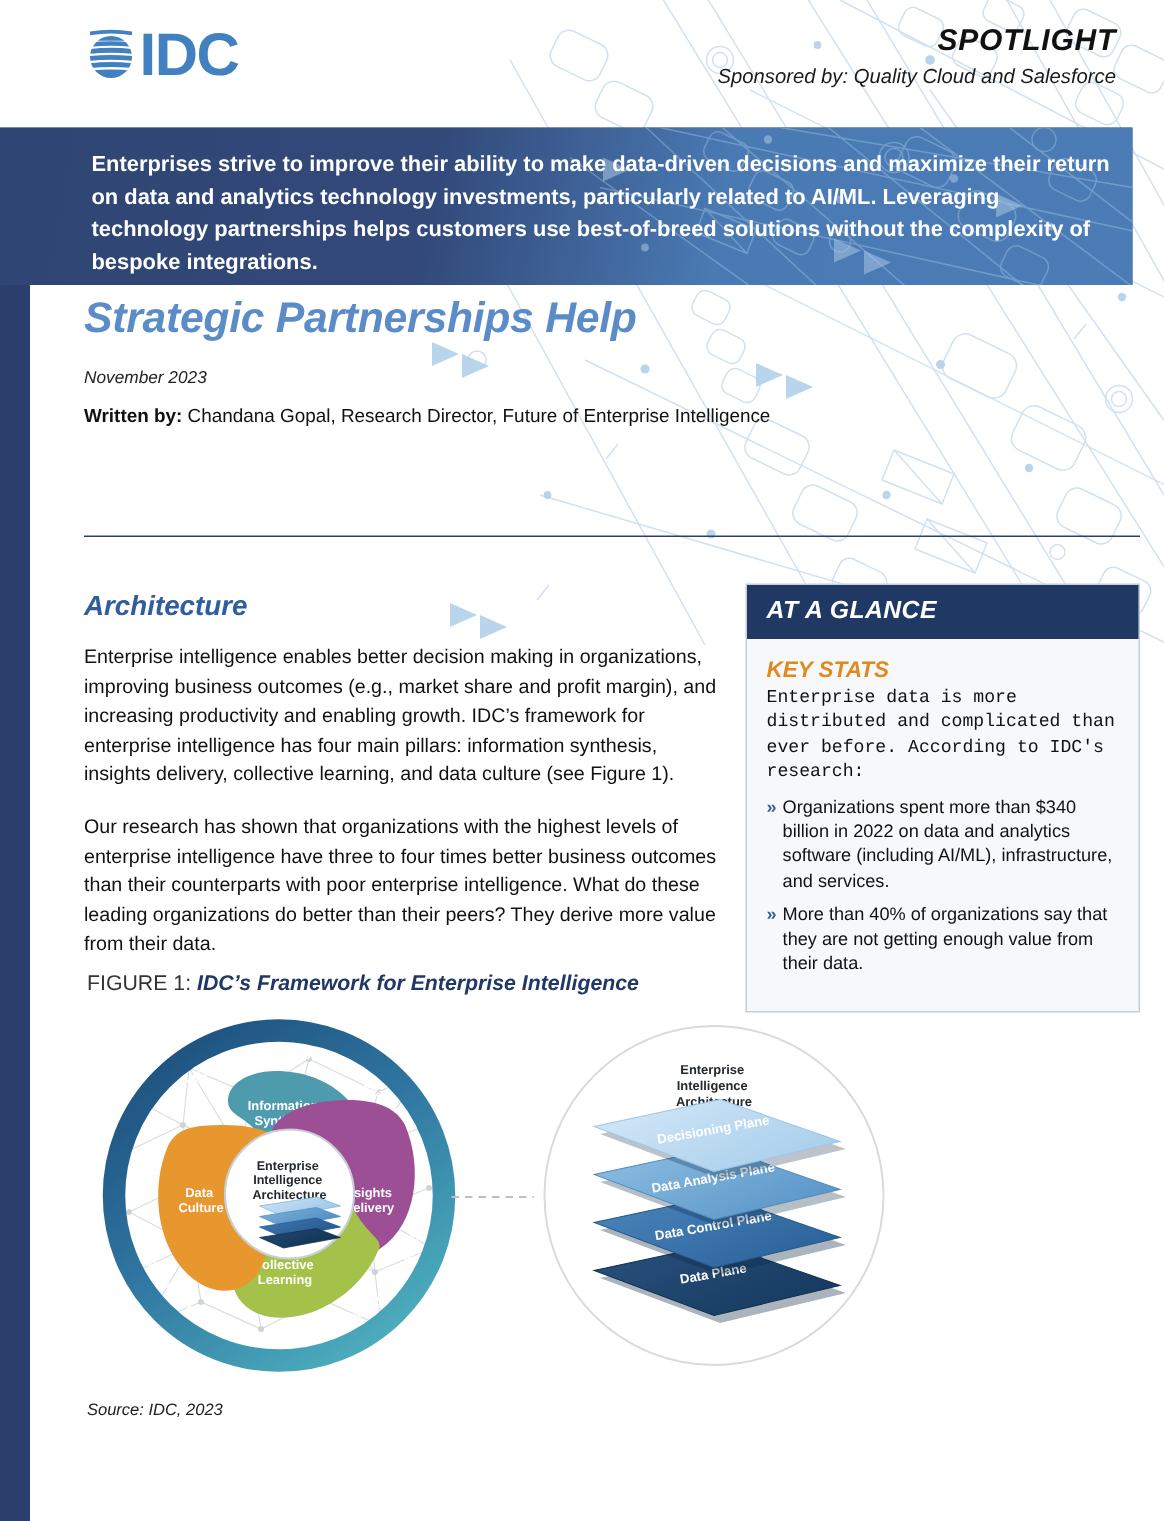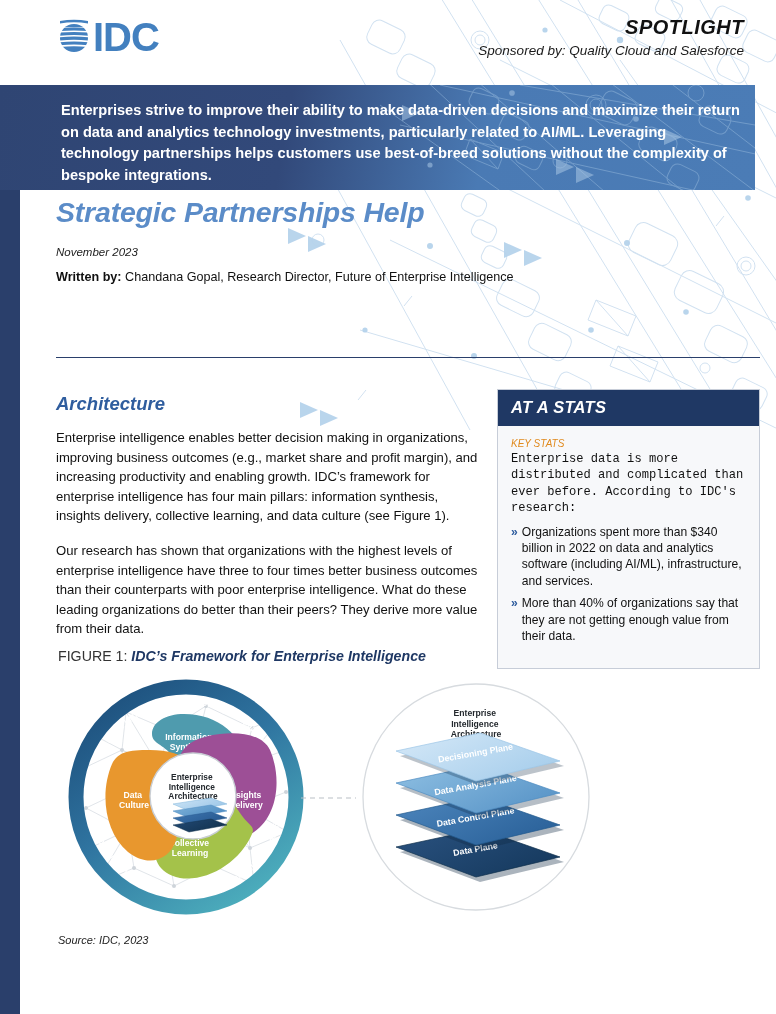--- a/index.html
+++ b/index.html
@@ -178,22 +178,22 @@
   #glance-head-text {
     color: #ffffff;
     font-size: 16.5px;
     font-weight: bold;
     font-style: italic;
     letter-spacing: 0.3px;
   }
   #glance-body { padding: 12px 13px 18px 13px; }
   #key-stats {
     color: #e08a1e;
-    font-size: 10px;
-    font-weight: normal;
+    font-size: 15px;
+    font-weight: bold;
     font-style: italic;
     margin-bottom: 2px;
   }
   #glance-intro {
     font-size: 12.1px;
     line-height: 16.4px;
     color: #111111;
     margin-bottom: 7px;
     font-family: Liberation Mono, monospace;
   }
@@ -457,21 +457,21 @@
   <div id="rule"></div>
 
   <div id="col-left">
     <div id="h-intro">Architecture</div>
     <p class="body-p">Enterprise intelligence enables better decision making in organizations, improving business outcomes (e.g., market share and profit margin), and increasing productivity and enabling growth. IDC’s framework for enterprise intelligence has four main pillars: information synthesis, insights delivery, collective learning, and data culture (see Figure 1).</p>
     <p class="body-p">Our research has shown that organizations with the highest levels of enterprise intelligence have three to four times better business outcomes than their counterparts with poor enterprise intelligence. What do these leading organizations do better than their peers? They derive more value from their data.</p>
   </div>
 
   <div id="glance">
     <div id="glance-head">
-      <div id="glance-head-text">AT A STATS</div>
+      <div id="glance-head-text">AT A GLANCE</div>
     </div>
     <div id="glance-body">
       <div id="key-stats">KEY STATS</div>
       <div id="glance-intro">Enterprise data is more distributed and complicated than ever before. According to IDC's research:</div>
       <div class="glance-bullet">
         <span class="marker">»</span>
         <span>Organizations spent more than $340 billion in 2022 on data and analytics software (including AI/ML), infrastructure, and services.</span>
       </div>
       <div class="glance-bullet">
         <span class="marker">»</span>

